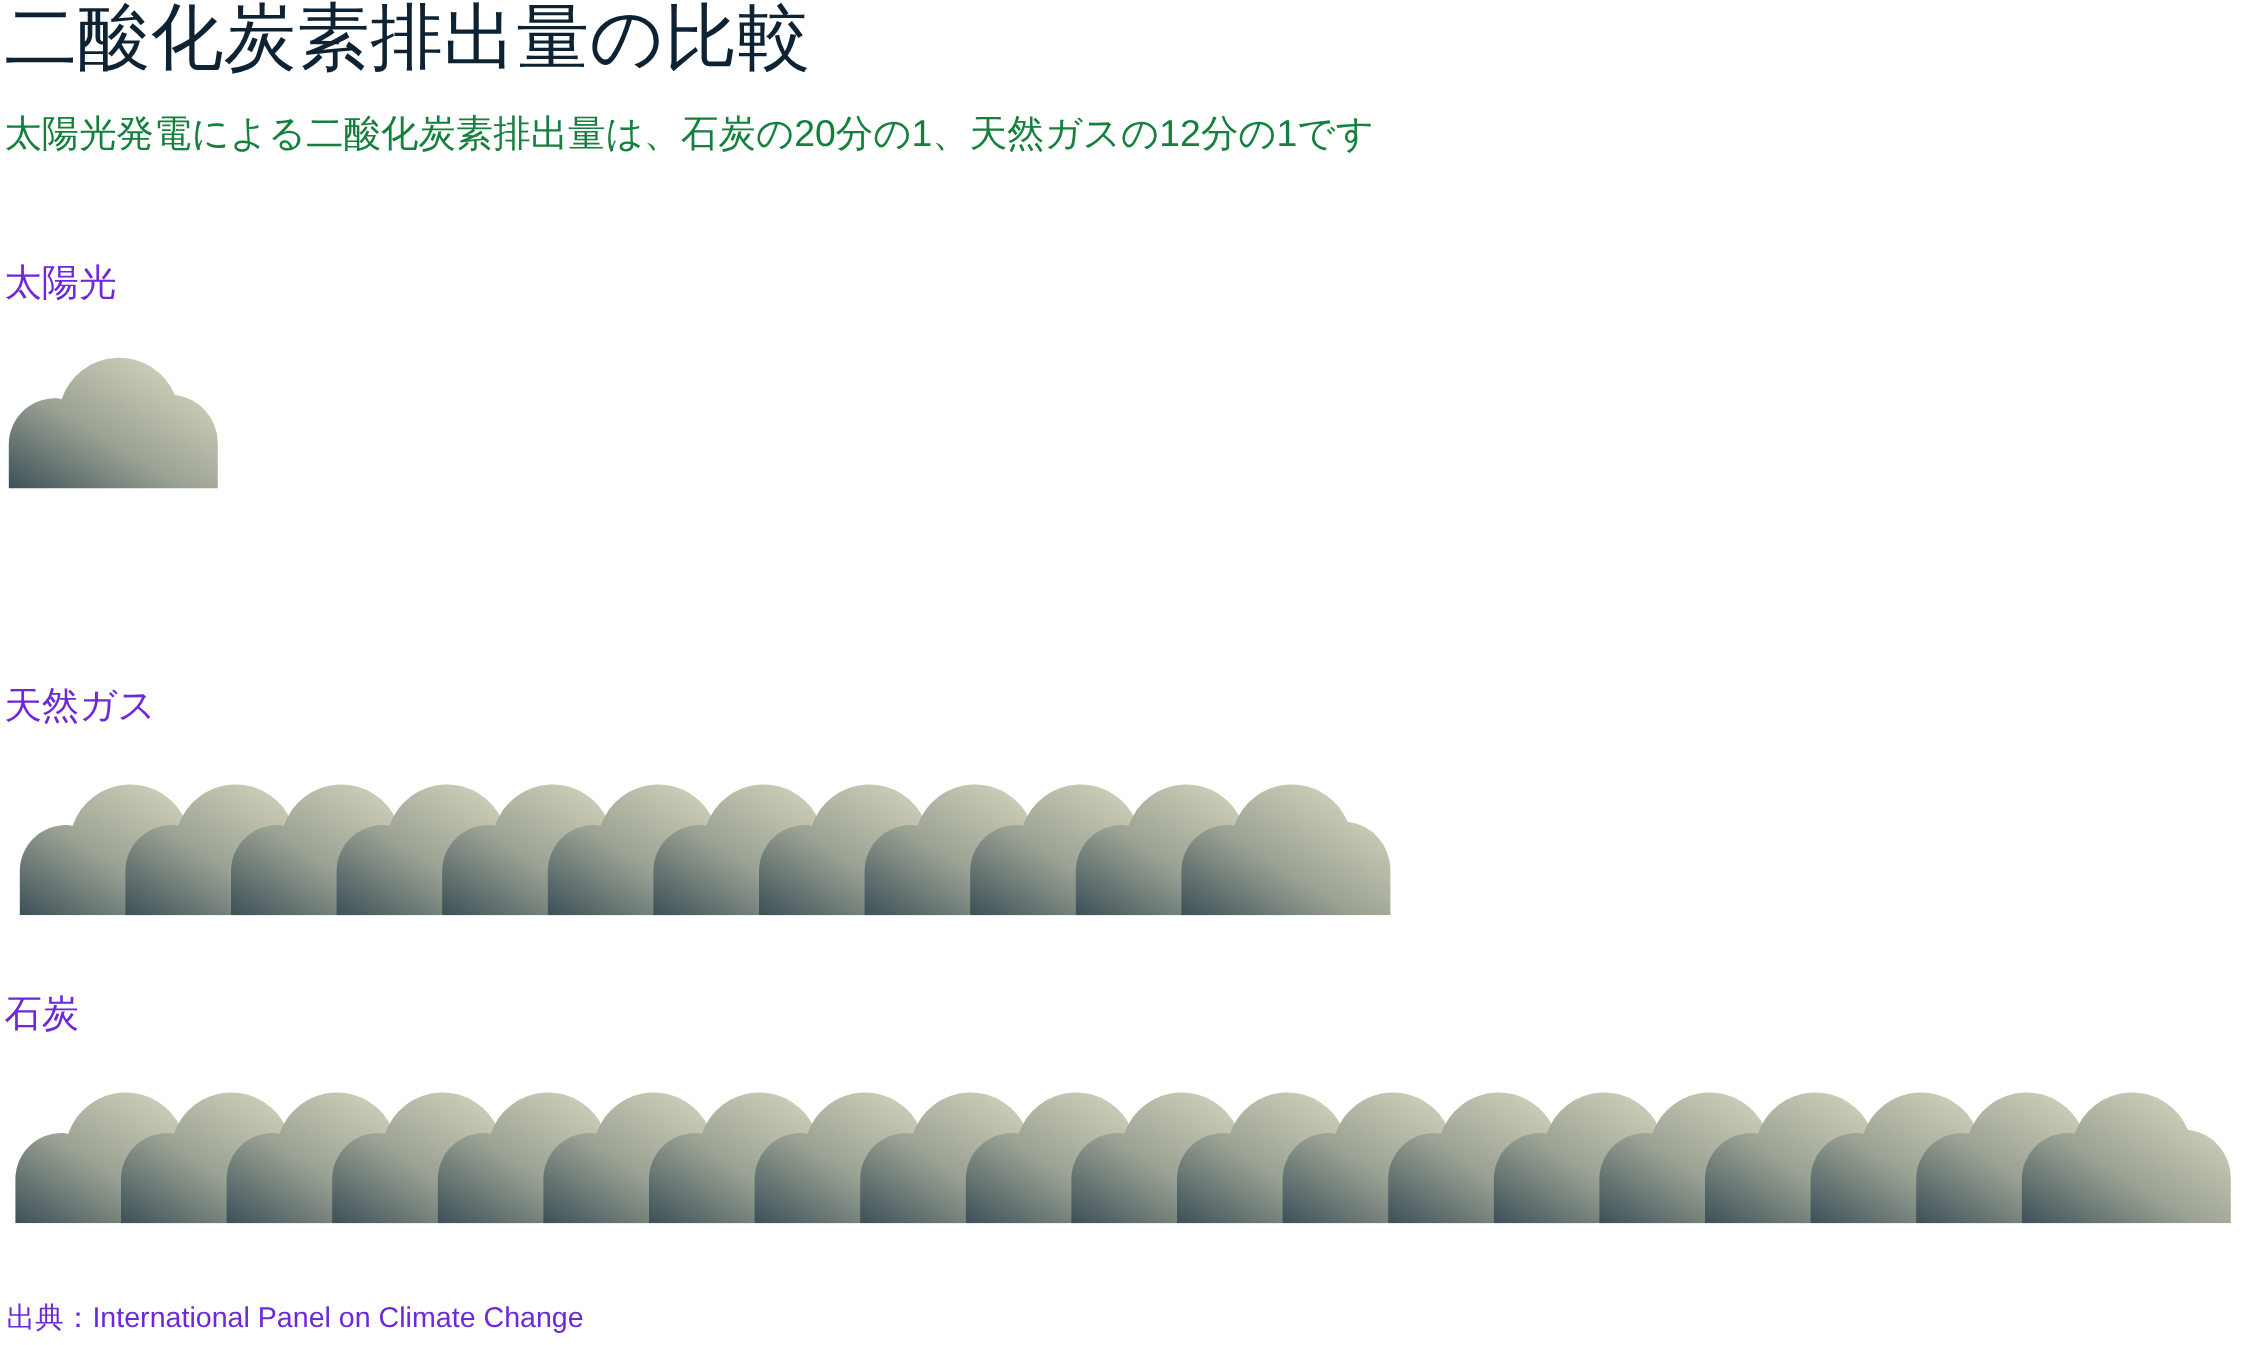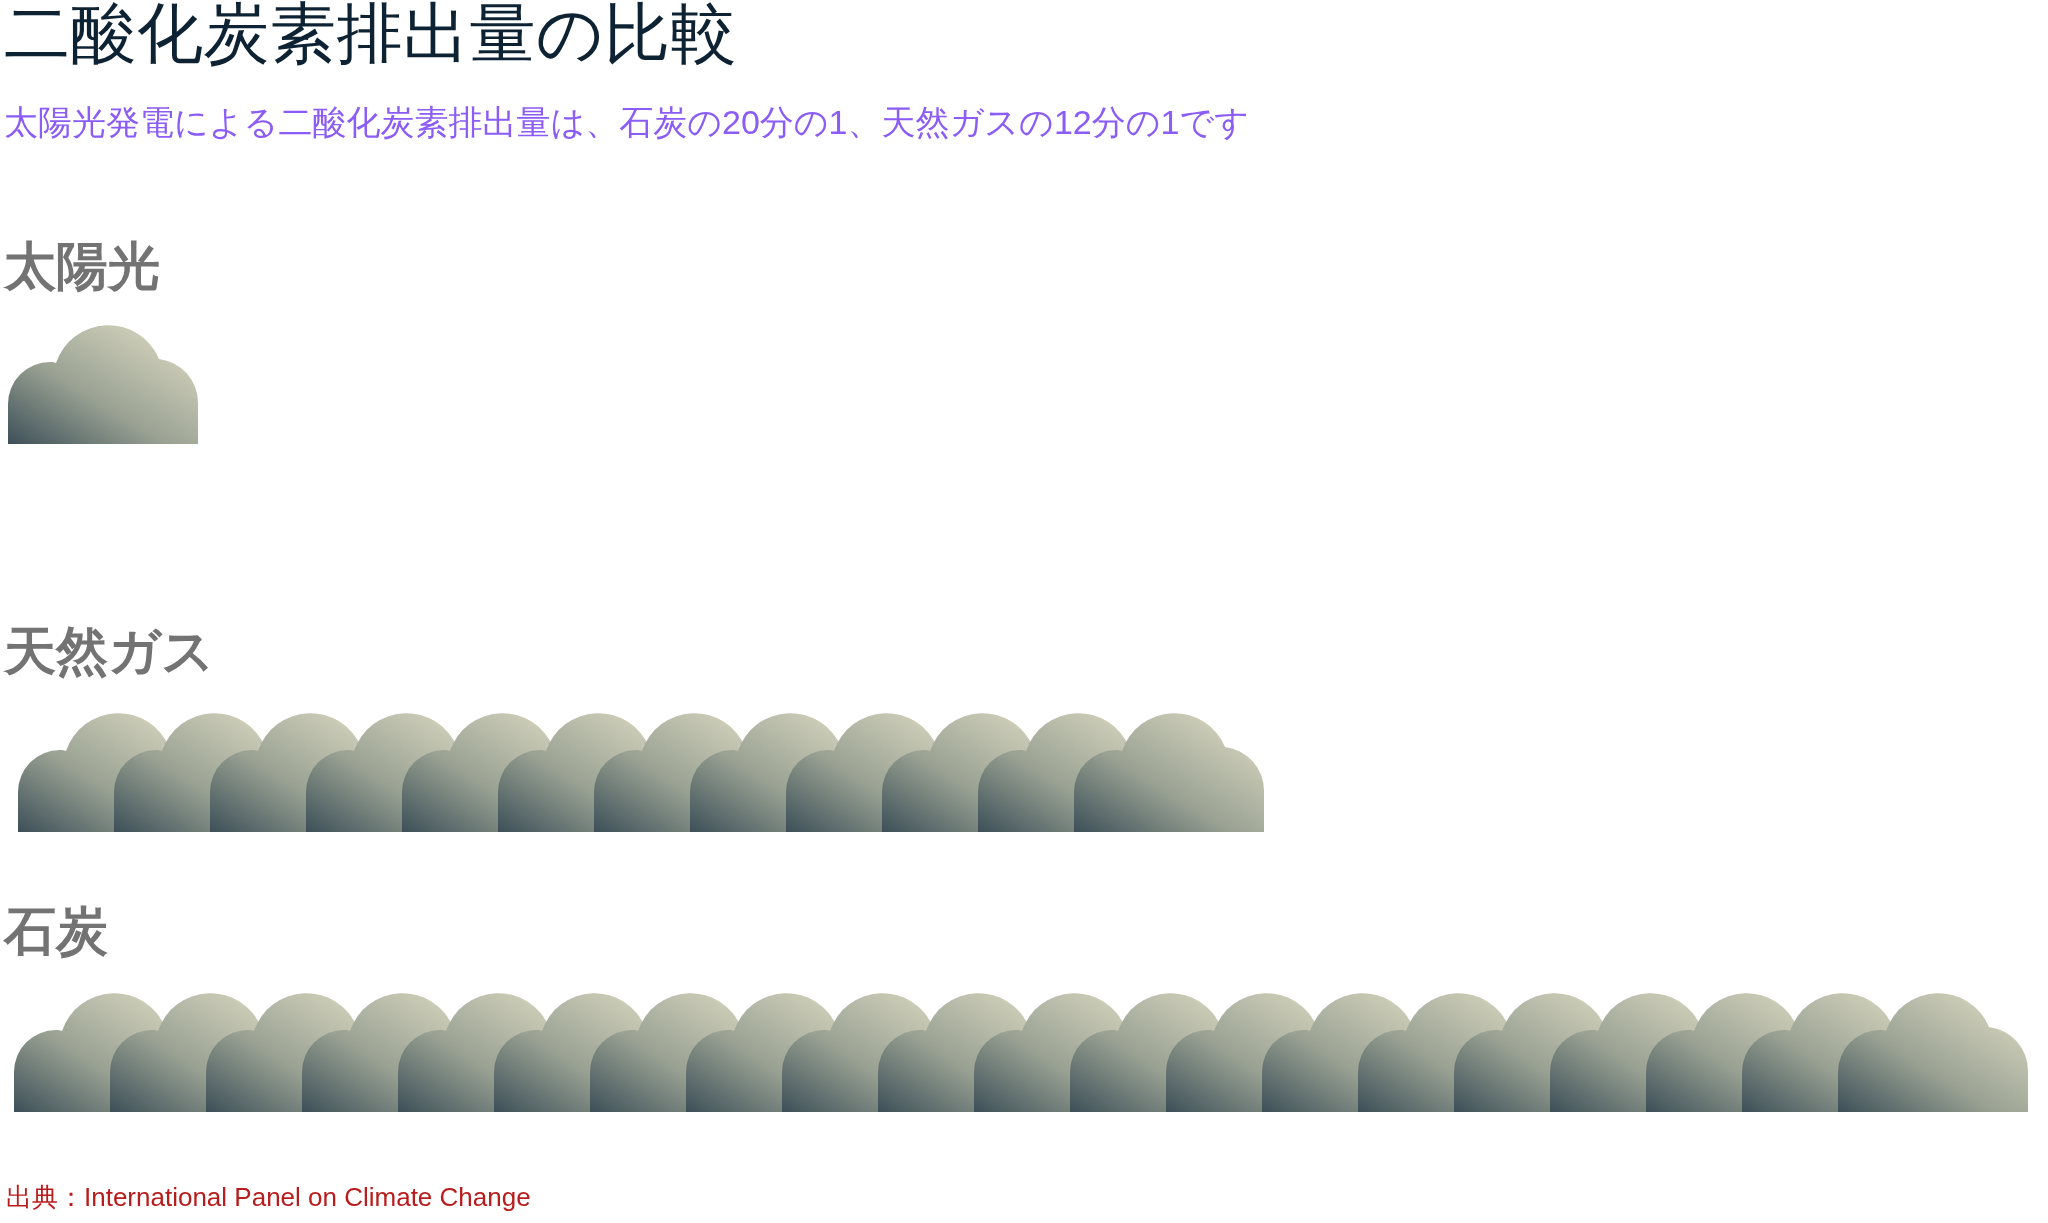--- a/index.html
+++ b/index.html
@@ -41,37 +41,37 @@
     color: #0d2233;
     white-space: nowrap;
   }
   .chart-subtitle {
     position: absolute;
     left: 4px;
     top: 100px;
     font-size: 34px;
     line-height: 1.35;
     font-weight: 400;
-    color: #8b5cf6;
+    color: #15803d;
     white-space: nowrap;
   }
 
   
   .row {
     position: absolute;
     left: 0;
     width: 2048px;
   }
   .row-label {
     position: absolute;
     left: 4px;
-    font-size: 52px;
+    font-size: 34px;
     line-height: 1;
-    font-weight: 700;
-    color: #737373;
+    font-weight: 400;
+    color: #6d28d9;
     white-space: nowrap;
   }
   .cloud-track {
     position: absolute;
     left: 0;
     height: 140px;
   }
 
   .row-solar        { top: 240px; }
   .row-solar .row-label   { top: 0px; }
@@ -100,21 +100,21 @@
   }
 
   
   .source {
     position: absolute;
     left: 6px;
     top: 1184px;
     font-size: 26px;
     line-height: 1;
     font-weight: 400;
-    color: #b91c1c;
+    color: #6d28d9;
     white-space: nowrap;
   }
 </style>
 </head>
 <body>
 
 <div class="page">
 
   <div class="header">
     <div class="chart-title">二酸化炭素排出量の比較</div>

